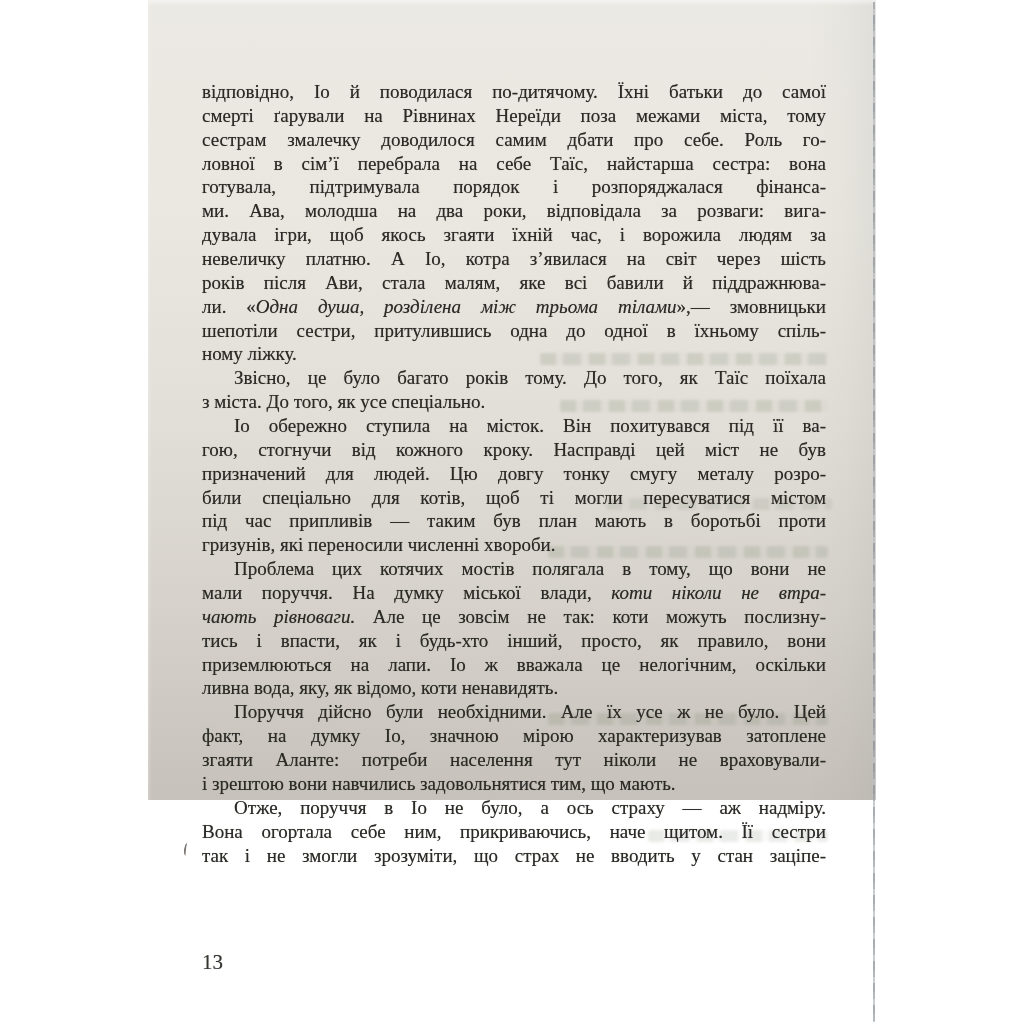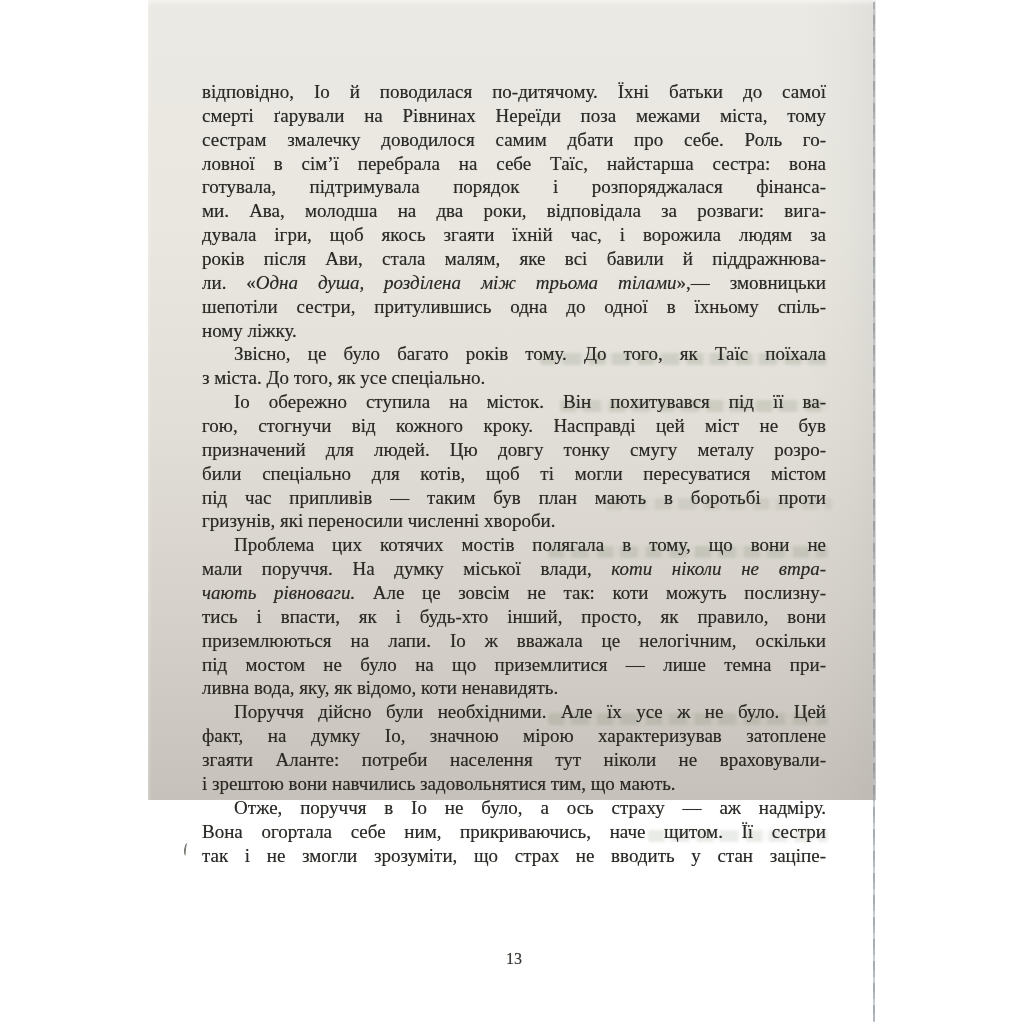--- a/index.html
+++ b/index.html
@@ -30,21 +30,21 @@
   .line {
     height:23.87px; line-height:23.87px; font-size:19px;
     text-align:justify; text-align-last:justify; text-justify:inter-word;
     white-space:normal; overflow:visible;
   }
   .line.indent { text-indent:32px; }
   .line.last  { text-align-last:left; }
   .line .em   { font-style:italic;margin-top:24px; }
   .page-num {
     position:absolute; left:54px; top:950px; width:624px;
-    text-align:center; font-size:16px; color:#35342f;
+    font-size:21px; color:#35342f;
     text-shadow: 0 0 0.7px rgba(53,52,47,0.5);
   }
   
   .ghost {
     position:absolute; height:12px; border-radius:3px;
     filter:blur(1.4px); opacity:.38;
     background: repeating-linear-gradient(90deg,
       rgba(122,132,106,0.55) 0 16px, rgba(122,132,106,0.12) 16px 23px,
       rgba(118,130,112,0.50) 23px 41px, rgba(122,132,106,0.10) 41px 49px);
   }
@@ -76,38 +76,38 @@
   <div class="pen-mark"></div>
 
   <div class="text-block">
       <div class="line"><span>відповідно, Іо й поводилася по-дитячому. Їхні батьки до самої</span></div>
       <div class="line"><span>смерті ґарували на Рівнинах Нереїди поза межами міста, тому</span></div>
       <div class="line"><span>сестрам змалечку доводилося самим дбати про себе. Роль го-</span></div>
       <div class="line"><span>ловної в сім’ї перебрала на себе Таїс, найстарша сестра: вона</span></div>
       <div class="line"><span>готувала, підтримувала порядок і розпоряджалася фінанса-</span></div>
       <div class="line"><span>ми. Ава, молодша на два роки, відповідала за розваги: вига-</span></div>
       <div class="line"><span>дувала ігри, щоб якось згаяти їхній час, і ворожила людям за</span></div>
+      <div class="line"><span>невеличку платню. А Іо, котра з’явилася на світ через шість</span></div>
       <div class="line"><span>років після Ави, стала малям, яке всі бавили й піддражнюва-</span></div>
       <div class="line"><span>ли. «</span><span class="em">Одна душа, розділена між трьома тілами</span><span>»,— змовницьки</span></div>
       <div class="line"><span>шепотіли сестри, притулившись одна до одної в їхньому спіль-</span></div>
       <div class="line last"><span>ному ліжку.</span></div>
       <div class="line indent"><span>Звісно, це було багато років тому. До того, як Таїс поїхала</span></div>
       <div class="line last"><span>з міста. До того, як усе спеціально.</span></div>
       <div class="line indent"><span>Іо обережно ступила на місток. Він похитувався під її ва-</span></div>
       <div class="line"><span>гою, стогнучи від кожного кроку. Насправді цей міст не був</span></div>
       <div class="line"><span>призначений для людей. Цю довгу тонку смугу металу розро-</span></div>
       <div class="line"><span>били спеціально для котів, щоб ті могли пересуватися містом</span></div>
       <div class="line"><span>під час припливів — таким був план мають в боротьбі проти</span></div>
       <div class="line last"><span>гризунів, які переносили численні хвороби.</span></div>
       <div class="line indent"><span>Проблема цих котячих мостів полягала в тому, що вони не</span></div>
       <div class="line"><span>мали поруччя. На думку міської влади, </span><span class="em">коти ніколи не втра-</span></div>
       <div class="line"><span class="em">чають рівноваги.</span><span> Але це зовсім не так: коти можуть послизну-</span></div>
       <div class="line"><span>тись і впасти, як і будь-хто інший, просто, як правило, вони</span></div>
       <div class="line"><span>приземлюються на лапи. Іо ж вважала це нелогічним, оскільки</span></div>
-      <div class="line"><span>під мостом не було на що приземлитися — лише темна при-</span></div>
       <div class="line last"><span>ливна вода, яку, як відомо, коти ненавидять.</span></div>
       <div class="line indent"><span>Поруччя дійсно були необхідними. Але їх усе ж не було. Цей</span></div>
       <div class="line"><span>факт, на думку Іо, значною мірою характеризував затоплене</span></div>
       <div class="line"><span>згаяти Аланте: потреби населення тут ніколи не враховували-</span></div>
       <div class="line last"><span>і зрештою вони навчились задовольнятися тим, що мають.</span></div>
       <div class="line indent"><span>Отже, поруччя в Іо не було, а ось страху — аж надміру.</span></div>
       <div class="line"><span>Вона огортала себе ним, прикриваючись, наче щитом. Її сестри</span></div>
       <div class="line"><span>так і не змогли зрозуміти, що страх не вводить у стан заціпе-</span></div>
     </div>
 

